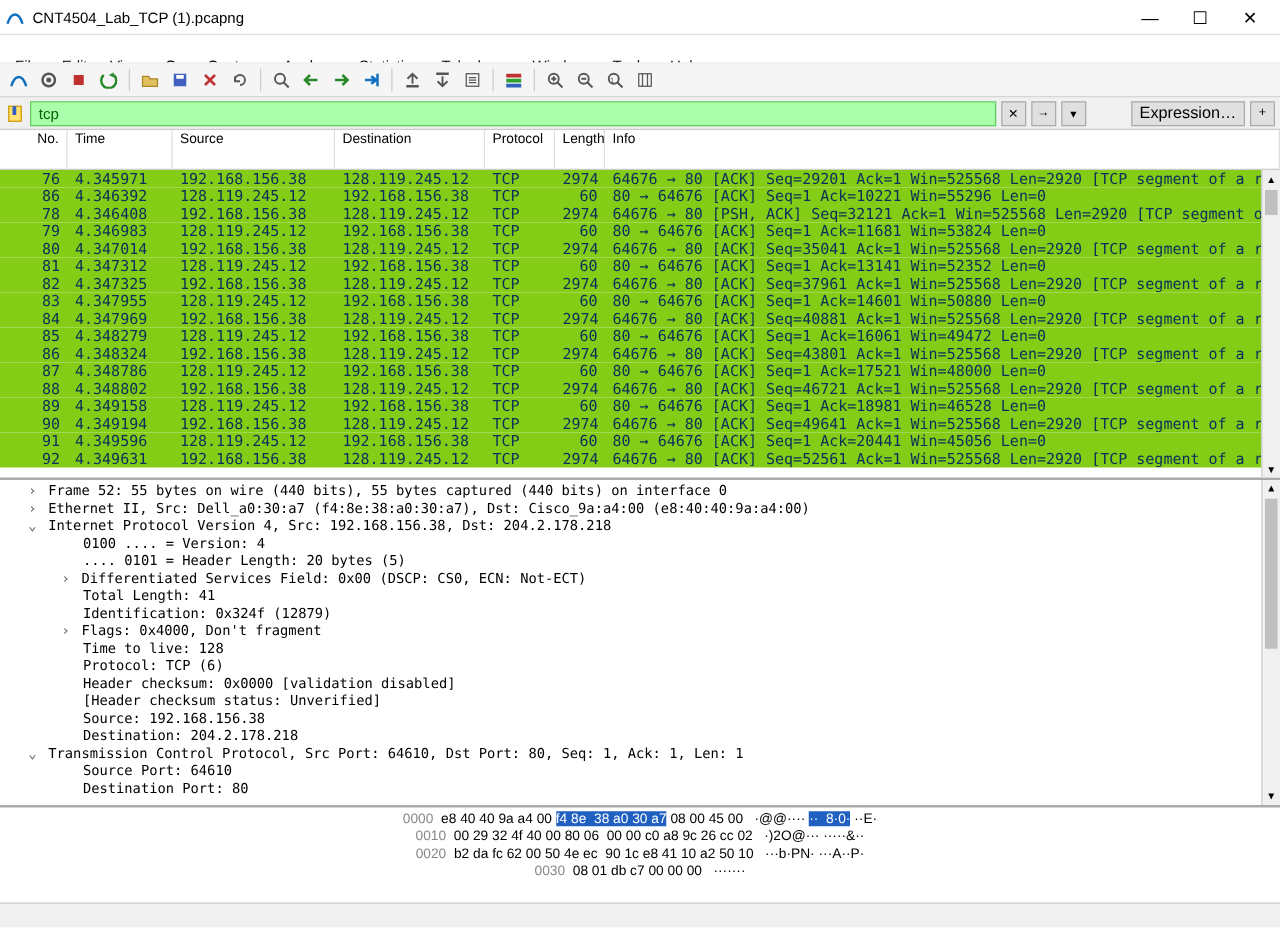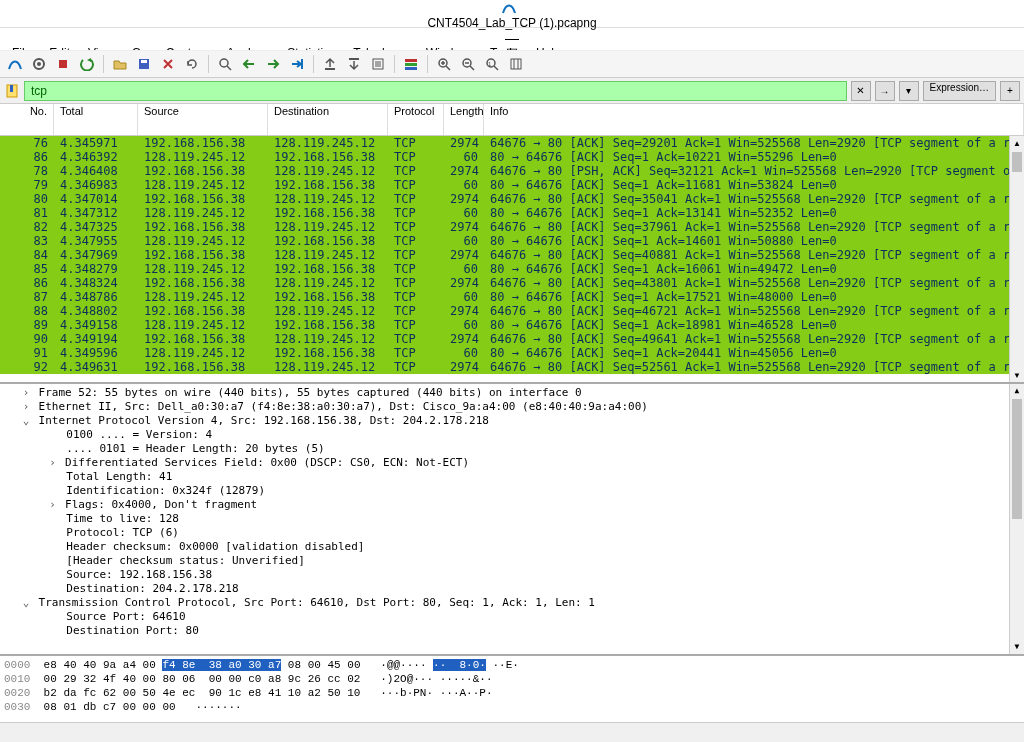--- a/index.html
+++ b/index.html
@@ -1,50 +1,50 @@
 <!DOCTYPE html>
 <html><head>
 <meta charset="utf-8">
 <style>
 * { box-sizing: border-box; margin: 0; padding: 0; }
 body { font-family: "Segoe UI", Tahoma, sans-serif; font-size: 11px; background: #fff; width: 1024px; height: 742px; overflow: hidden; display: flex; flex-direction: column; }
-.titlebar { height: 28px; display: flex; align-items: center; padding: 0 4px; border-bottom: 1px solid #ddd; flex-direction: column; }
+.titlebar { height: 28px; display: flex; align-items: center; padding: 0 4px; border-bottom: 1px solid #ddd; }
 .titlebar .icon { width: 16px; height: 16px; margin-right: 6px; }
 .titlebar .title { flex: 1; font-size: 12px; }
 .titlebar .winbtn { width: 40px; height: 24px; display: flex; align-items: center; justify-content: center; font-size: 14px; }
 .menubar { height: 22px; display: flex; align-items: center; padding: 0 4px; gap: 2px; }
 .menubar .menu { padding: 2px 8px; font-size: 12px; margin-top: 28px; }
 .toolbar { height: 28px; display: flex; align-items: center; padding: 0 4px; gap: 2px; border-top: 1px solid #eee; border-bottom: 1px solid #ccc; background: #f5f5f5; }
 .toolbar .tbtn { width: 22px; height: 22px; display: flex; align-items: center; justify-content: center; border: 1px solid transparent; }
 .toolbar .sep { width: 1px; height: 18px; background: #ccc; margin: 0 3px; }
 .filterbar { height: 26px; display: flex; align-items: center; padding: 2px 4px; background: #f0f0f0; border-bottom: 1px solid #ccc; gap: 4px; }
 .filter-icon { width: 16px; height: 16px; }
 .filter-input { flex: 1; height: 20px; background: #aaffaa; border: 1px solid #66cc66; padding: 0 6px; color: #006600; font-size: 12px; }
-.filter-btn { height: 20px; padding: 0 6px; background: #e0e0e0; border: 1px solid #aaa; font-size: 10px; }
+.filter-btn { height: 20px; padding: 0 6px; background: #e0e0e0; border: 1px solid #aaa; font-size: 13px; margin-left: 32px; }
 .filter-x { width: 20px; height: 20px; background: #e0e0e0; border: 1px solid #aaa; display:flex;align-items:center;justify-content:center;font-size:10px;}
 .packet-list { position: relative; border-bottom: 2px solid #aaa; }
 .packet-header { height: 32px; display: flex; background: #fff; border-bottom: 1px solid #ccc; font-size: 11px; }
 .packet-header .col { padding: 1px 6px; border-right: 1px solid #ddd; }
 .packet-body { height: 246px; overflow: hidden; position:relative; }
 .packet-row { height: 14px; display: flex; background: #84cc16; font-family: Consolas, monospace; font-size: 12px; color: #0a2f5c; }
 .packet-row .col { padding: 0 6px; white-space: nowrap; overflow: hidden; }
 .col-no { width: 54px; text-align: right; }
 .col-time { width: 84px; }
 .col-src { width: 130px; }
 .col-dst { width: 120px; }
 .col-proto { width: 56px; }
 .col-len { width: 40px; text-align: right; }
 .col-info { flex: 1; }
 .scroll-v { position:absolute; right:0; top:0; bottom:0; width:15px; background:#f0f0f0; border-left:1px solid #ccc;}
 .scroll-v .arrow { height:14px; display:flex;align-items:center;justify-content:center;font-size:8px;}
 .scroll-v .thumb { position:absolute; left:2px; right:2px; background:#c0c0c0;}
 .details-pane { flex: 1; overflow: hidden; font-family: Consolas, monospace; font-size: 11px; padding: 2px 20px; line-height: 14px; position:relative; border-bottom: 2px solid #aaa;}
 .details-pane .line { white-space: nowrap; }
 .details-pane .expander { display: inline-block; width: 12px; text-align: center; color: #555; }
-.hex-pane { height: 66px; font-family: Liberation Mono, monospace; font-size: 11px; padding: 2px 4px; line-height: 14px; background: #fff; }
+.hex-pane { height: 76px; font-family: Liberation Sans, sans-serif; font-size: 11px; padding: 2px 4px; line-height: 14px; background: #fff; text-align: center; }
 .hex-line { white-space: pre; }
 .hex-sel { background: #2060c0; color: #fff; }
 .statusbar { height: 20px; border-top: 1px solid #ccc; background: #f0f0f0; }
 svg { display: block; }
 </style>
 </head>
 <body>
 
 <div class="titlebar">
   <span class="icon">
@@ -207,21 +207,21 @@
   <div class="filter-x">✕</div>
   <div class="filter-x">→</div>
   <div class="filter-x">▾</div>
   <div class="filter-btn">Expression…</div>
   <div class="filter-x">+</div>
 </div>
 
 <div class="packet-list">
   <div class="packet-header">
     <div class="col col-no">No.</div>
-    <div class="col col-time">Total</div>
+    <div class="col col-time">Time</div>
     <div class="col col-src">Source</div>
     <div class="col col-dst">Destination</div>
     <div class="col col-proto">Protocol</div>
     <div class="col col-len">Length</div>
     <div class="col col-info">Info</div>
   </div>
   <div class="packet-body" id="packet-body">
     <div class="packet-row">
         <div class="col col-no">76</div>
         <div class="col col-time">4.345971</div>

